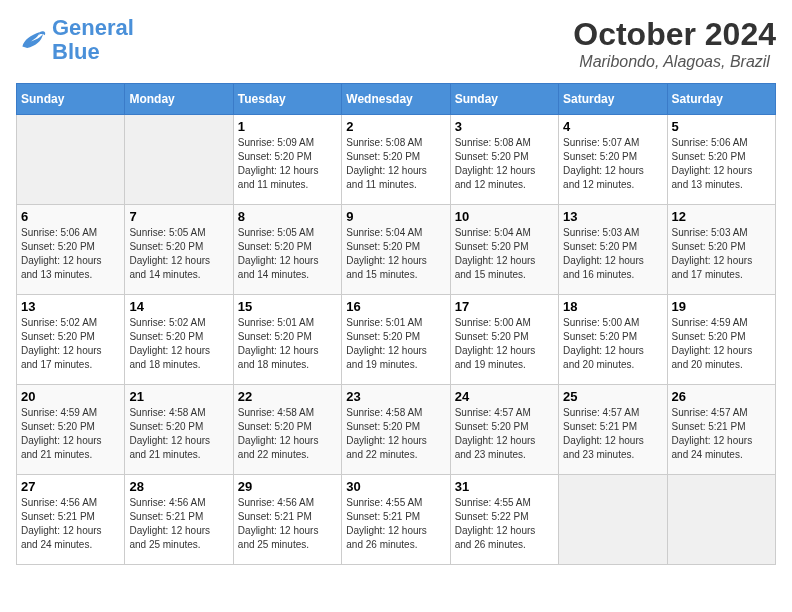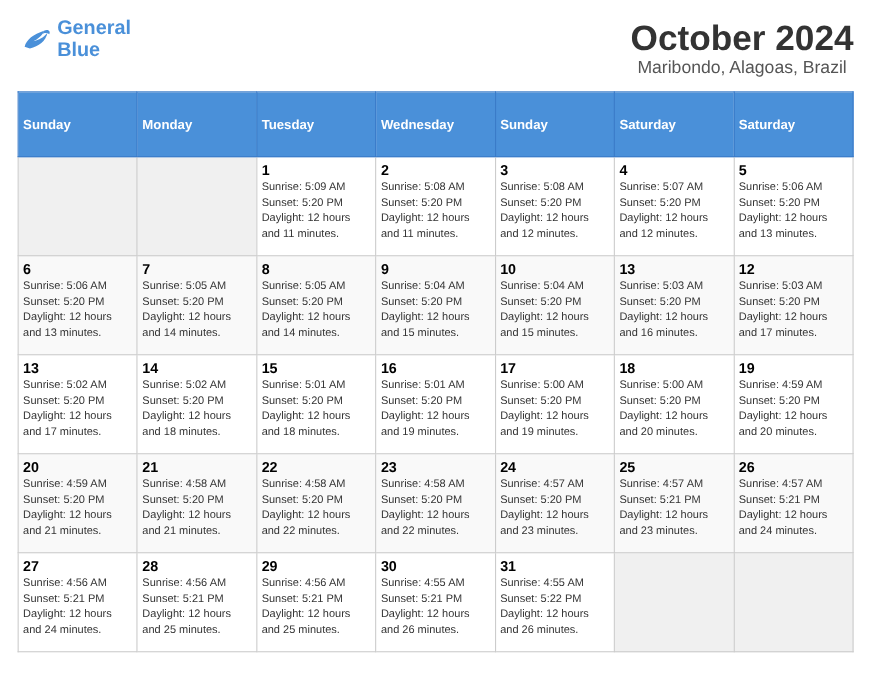--- a/index.html
+++ b/index.html
@@ -15,21 +15,21 @@
       justify-content: space-between;
       align-items: flex-start;
       margin-bottom: 12px;
     }
     .logo {
       display: flex;
       align-items: center;
       gap: 4px;
     }
     .logo-text {
-      font-size: 18px;
+      font-size: 22px;
       font-weight: bold;
       color: #333;
       line-height: 1.1;
     }
     .logo-text span {
       color: #4a90d9;
     }
     .logo-bird {
       width: 32px;
       height: 32px;
@@ -39,30 +39,31 @@
     }
     .title-block h1 {
       font-size: 32px;
       font-weight: bold;
       color: #333;
     }
     .title-block h2 {
       font-size: 16px;
       font-weight: normal;
       color: #555;
+      font-style: italic;
     }
     table {
       width: 100%;
       border-collapse: collapse;
       font-size: 11px;
     }
     thead tr th {
       background: #4a90d9;
       color: #fff;
-      padding: 22px 4px;
+      padding: 8px 4px;
       text-align: left;
       font-size: 12px;
       font-weight: bold;
       border: 1px solid #3a7bc8;
     }
     tbody tr td {
       border: 1px solid #ccc;
       vertical-align: top;
       padding: 4px;
       width: 108px;

